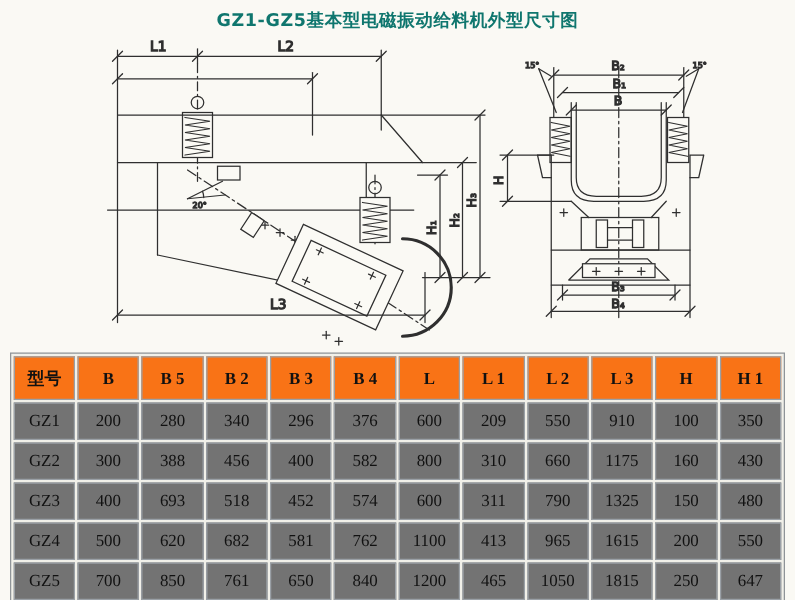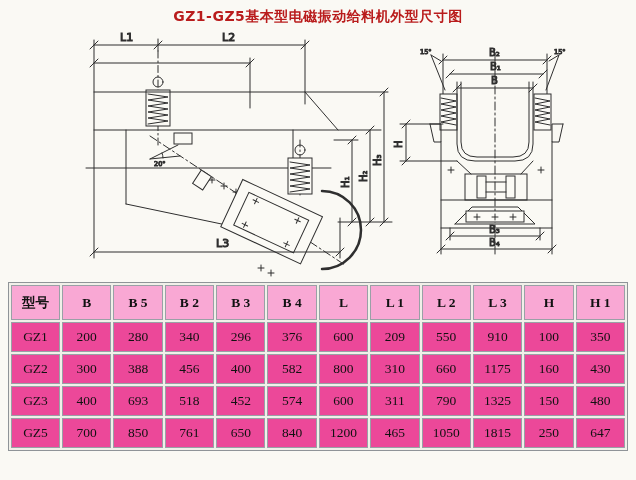--- a/index.html
+++ b/index.html
@@ -3,21 +3,21 @@
 <meta charset="utf-8">
 <style>
   html,body{margin:0;padding:0;}
   body{
     width:636px;height:480px;overflow:hidden;
     background:#faf9f4;
     font-family:"Liberation Serif", serif;
   }
   .page-title{
     padding-top:8px;height:20px;
-    text-align:center;font-weight:bold;font-size:14px;color:#b91c1c;
+    text-align:center;font-weight:bold;font-size:14px;color:#0f766e;
     font-family:"DejaVu Sans", sans-serif;
     letter-spacing:0.5px;
   }
   .drawing{display:block;}
   svg text{
     font-family:"DejaVu Sans", sans-serif;
     fill:#2b2b2b;
   }
   .dimlbl{font-size:11px;}
   .dimlbl-sm{font-size:10px;}
@@ -30,25 +30,25 @@
     border-spacing:2px;
     background:#f1f0e9;
   }
   .spec-table th,.spec-table td{
     border:1px solid #9aa0a6;
     text-align:center;vertical-align:middle;
     font-size:13.5px;color:#111;
     overflow:hidden;white-space:nowrap;
   }
   .spec-table th{
-    background:#f9a8d4;
+    background:#f97316;
     font-weight:bold;height:31px;
   }
   .spec-table td{
-    background:#ec4899;
+    background:#737373;
     height:26px;
   }
 </style>
 </head>
 <body>
 
 <div class="page-title">GZ1-GZ5基本型电磁振动给料机外型尺寸图</div>
 
 <svg class="drawing" width="636" height="252" viewBox="0 0 636 252" stroke="#2f2f2f" stroke-width="1" fill="none" stroke-linecap="round">
 
@@ -325,20 +325,34 @@
       <td>452</td>
       <td>574</td>
       <td>600</td>
       <td>311</td>
       <td>790</td>
       <td>1325</td>
       <td>150</td>
       <td>480</td>
     </tr>
     <tr>
+      <td>GZ4</td>
+      <td>500</td>
+      <td>620</td>
+      <td>682</td>
+      <td>581</td>
+      <td>762</td>
+      <td>1100</td>
+      <td>413</td>
+      <td>965</td>
+      <td>1615</td>
+      <td>200</td>
+      <td>550</td>
+    </tr>
+    <tr>
       <td>GZ5</td>
       <td>700</td>
       <td>850</td>
       <td>761</td>
       <td>650</td>
       <td>840</td>
       <td>1200</td>
       <td>465</td>
       <td>1050</td>
       <td>1815</td>

